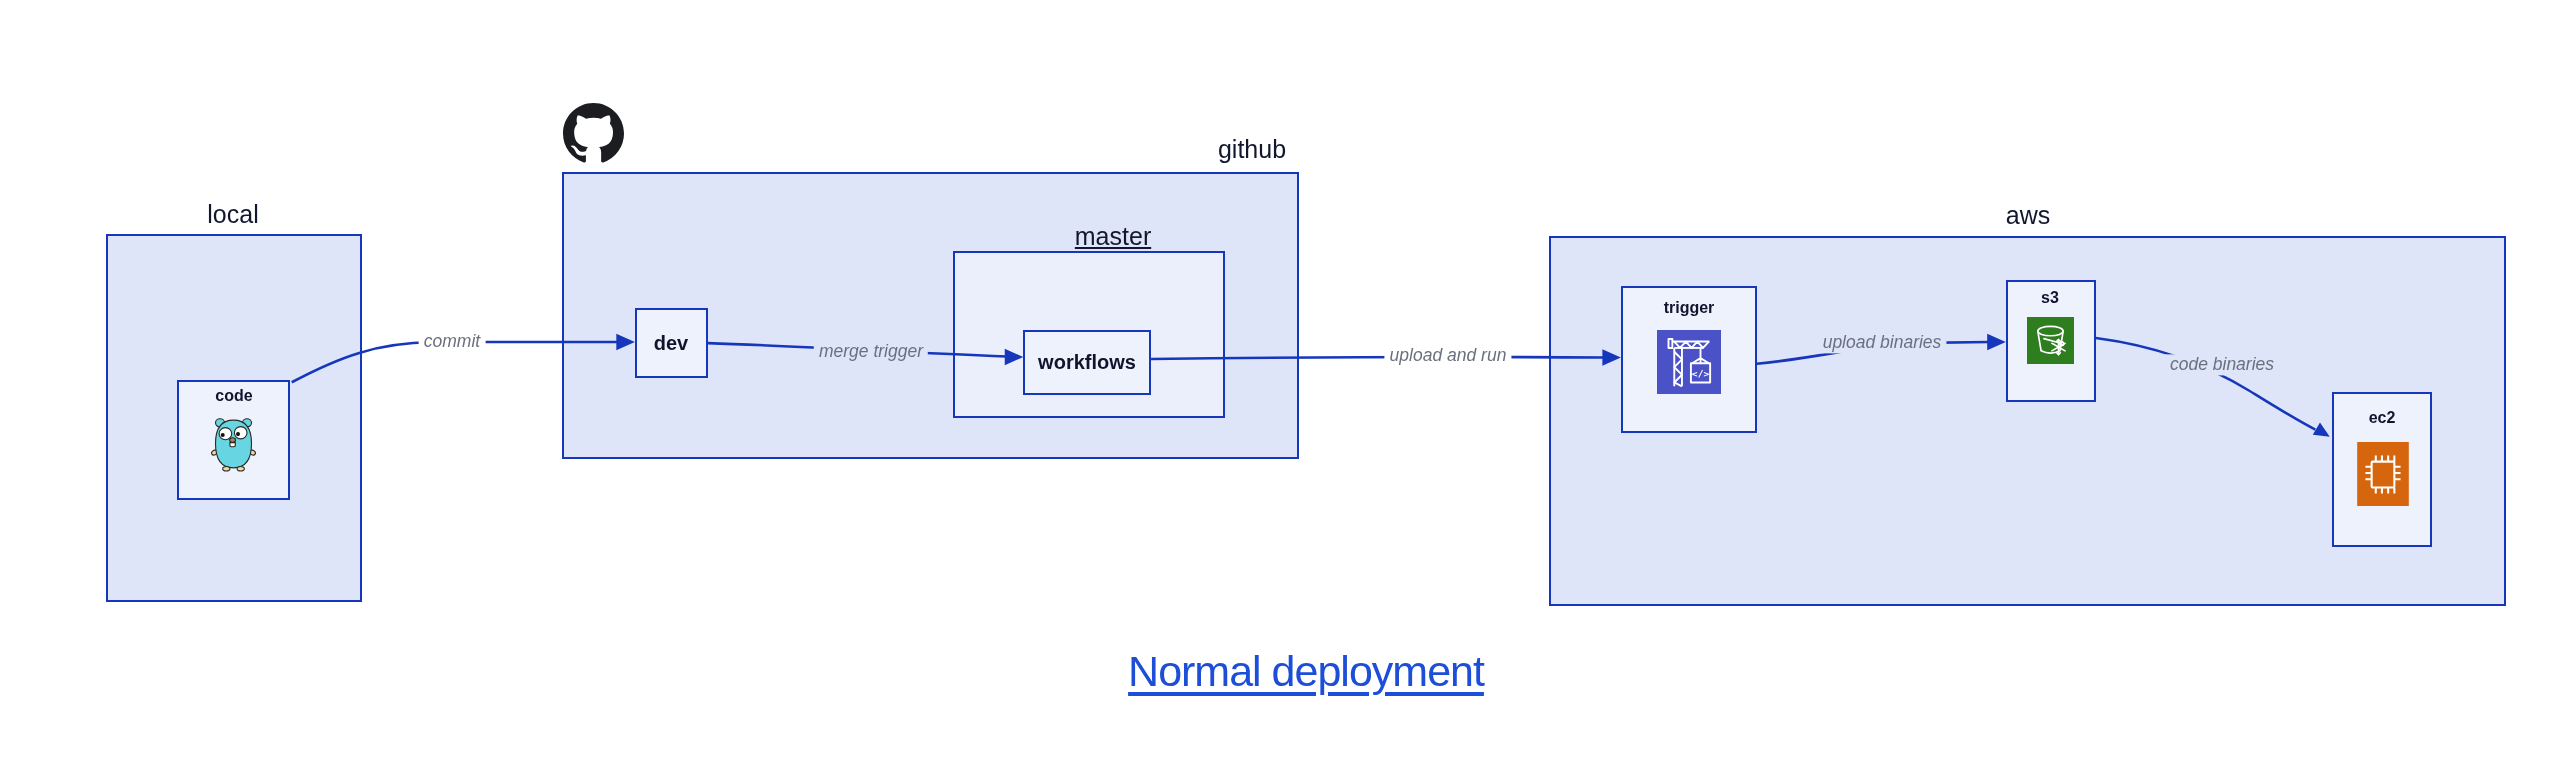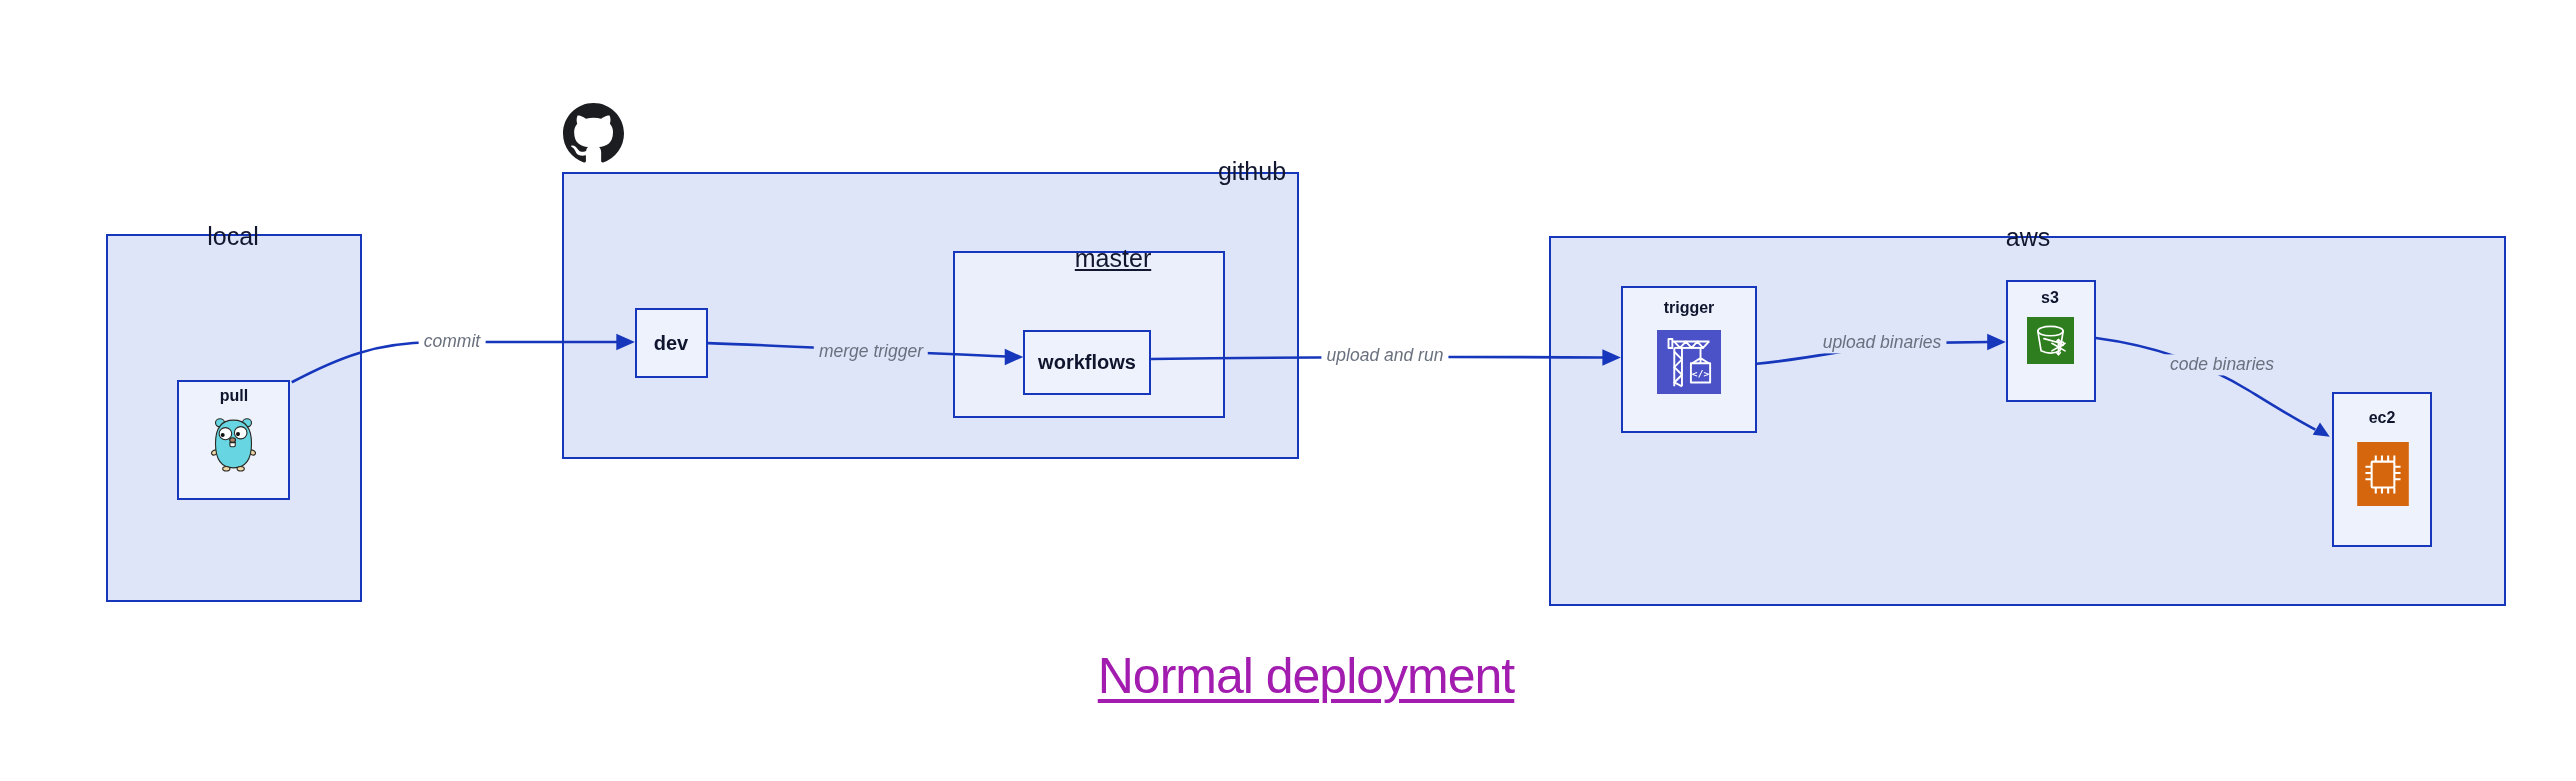--- a/index.html
+++ b/index.html
@@ -4,32 +4,32 @@
 <style>
   html,body{margin:0;padding:0;background:#ffffff;}
   body{font-family:"Liberation Sans", sans-serif;}
   .canvas{position:relative;width:2604px;height:781px;background:#ffffff;overflow:hidden;}
 
   .container{position:absolute;background:#dfe5f9;border:2.1px solid #1637bc;box-sizing:border-box;}
   .subcontainer{position:absolute;background:#eaeffb;border:2.1px solid #1637bc;box-sizing:border-box;}
   .node{position:absolute;background:#eef2fd;border:2.1px solid #1637bc;box-sizing:border-box;}
 
   .container-label{position:absolute;color:#12172f;font-size:25px;font-weight:400;
-    transform:translateX(-50%);white-space:nowrap;letter-spacing:0px;margin-top:22px;}
+    transform:translateX(-50%);white-space:nowrap;letter-spacing:0px;}
   .node-label{position:absolute;color:#10152e;font-size:16px;font-weight:700;
     transform:translateX(-50%);white-space:nowrap;}
   .node-label-centered{position:absolute;color:#10152e;font-size:20px;font-weight:700;
     transform:translate(-50%,-50%);white-space:nowrap;}
 
   .edge-label{position:absolute;color:#6a717e;font-size:17.5px;font-style:italic;
     transform:translate(-50%,-50%);white-space:nowrap;padding:1px 5.2px;line-height:1.1;}
   .bg-white{background:#ffffff;}
   .bg-tint{background:#dfe5f9;}
 
-  .title{position:absolute;color:#a21caf;font-size:50px;font-weight:500;
+  .title{position:absolute;color:#1d4ed8;font-size:43px;font-weight:500;
     transform:translateX(-50%);white-space:nowrap;letter-spacing:-1px;
     text-decoration:underline;text-decoration-thickness:3.6px;text-underline-offset:6.2px;}
 
   .icon{position:absolute;}
   svg{display:block;}
   .arrows{position:absolute;left:0;top:0;pointer-events:none;}
 </style>
 </head>
 <body>
 
@@ -45,21 +45,21 @@
   <div class="container-label" style="left:1113px;top:222px;text-decoration:underline;">master</div>
   <div class="container-label" style="left:2028px;top:201px;">aws</div>
 
   <div class="icon" style="left:563px;top:103px;width:61px;height:61px;">
     <svg width="61" height="61" viewBox="0 0 16 16">
       <path fill="#1b1d21" d="M8 0C3.58 0 0 3.58 0 8c0 3.54 2.29 6.53 5.47 7.59.4.07.55-.17.55-.38 0-.19-.01-.82-.01-1.49-2.01.37-2.53-.49-2.69-.94-.09-.23-.48-.94-.82-1.13-.28-.15-.68-.52-.01-.53.63-.01 1.08.58 1.23.82.72 1.21 1.87.87 2.33.66.07-.52.28-.87.51-1.07-1.78-.2-3.64-.89-3.64-3.95 0-.87.31-1.59.82-2.15-.08-.2-.36-1.02.08-2.12 0 0 .67-.21 2.2.82.64-.18 1.32-.27 2-.27s1.36.09 2 .27c1.53-1.04 2.2-.82 2.2-.82.44 1.1.16 1.92.08 2.12.51.56.82 1.27.82 2.15 0 3.07-1.87 3.75-3.65 3.95.29.25.54.73.54 1.48 0 1.07-.01 1.93-.01 2.2 0 .21.15.46.55.38A8.01 8.01 0 0 0 16 8c0-4.42-3.58-8-8-8z"></path>
     </svg>
   </div>
 
   <div class="node" style="left:177px;top:380px;width:113px;height:120px;"></div>
-  <div class="node-label" style="left:234px;top:387px;">pull</div>
+  <div class="node-label" style="left:234px;top:387px;">code</div>
 
   <div class="icon" style="left:211px;top:415px;width:45px;height:58px;">
     <svg width="45" height="58" viewBox="0 0 100 126">
       <g stroke="#2b2a24" stroke-width="2.5" stroke-linecap="round">
         <ellipse cx="20" cy="16" rx="10" ry="9" fill="#67d6e2"></ellipse>
         <ellipse cx="80" cy="16" rx="10" ry="9" fill="#67d6e2"></ellipse>
         <ellipse cx="8" cy="82" rx="7" ry="5" fill="#f2d7a6" transform="rotate(-30 8 82)"></ellipse>
         <ellipse cx="92" cy="82" rx="7" ry="5" fill="#f2d7a6" transform="rotate(30 92 82)"></ellipse>
         <path d="M50 10 C 78 10, 90 30, 90 62 C 90 98, 78 116, 50 116 C 22 116, 10 98, 10 62 C 10 30, 22 10, 50 10 Z" fill="#67d6e2"></path>
         <ellipse cx="32" cy="40" rx="14" ry="13.5" fill="#ffffff"></ellipse>
@@ -145,20 +145,20 @@
       <polygon points="1232,664 1196,648 1196,680"></polygon>
       <polygon points="1986,693 1950,677 1950,709"></polygon>
       <polygon points="3146,694 3110,678 3110,710"></polygon>
       <polygon points="3893,664 3857,648 3857,680"></polygon>
       <polygon points="4522,848 4489,844 4503,820"></polygon>
     </g>
   </svg>
 
   <div class="edge-label bg-white" style="left:452px;top:342px;">commit</div>
   <div class="edge-label bg-tint" style="left:871px;top:352px;">merge trigger</div>
-  <div class="edge-label bg-white" style="left:1385px;top:356px;">upload and run</div>
+  <div class="edge-label bg-white" style="left:1448px;top:356px;">upload and run</div>
   <div class="edge-label bg-tint" style="left:1882px;top:343px;">upload binaries</div>
   <div class="edge-label bg-tint" style="left:2222px;top:365px;">code binaries</div>
 
   <div class="title" style="left:1306px;top:647px;">Normal deployment</div>
 
 </div>
 
 
 </body></html>

